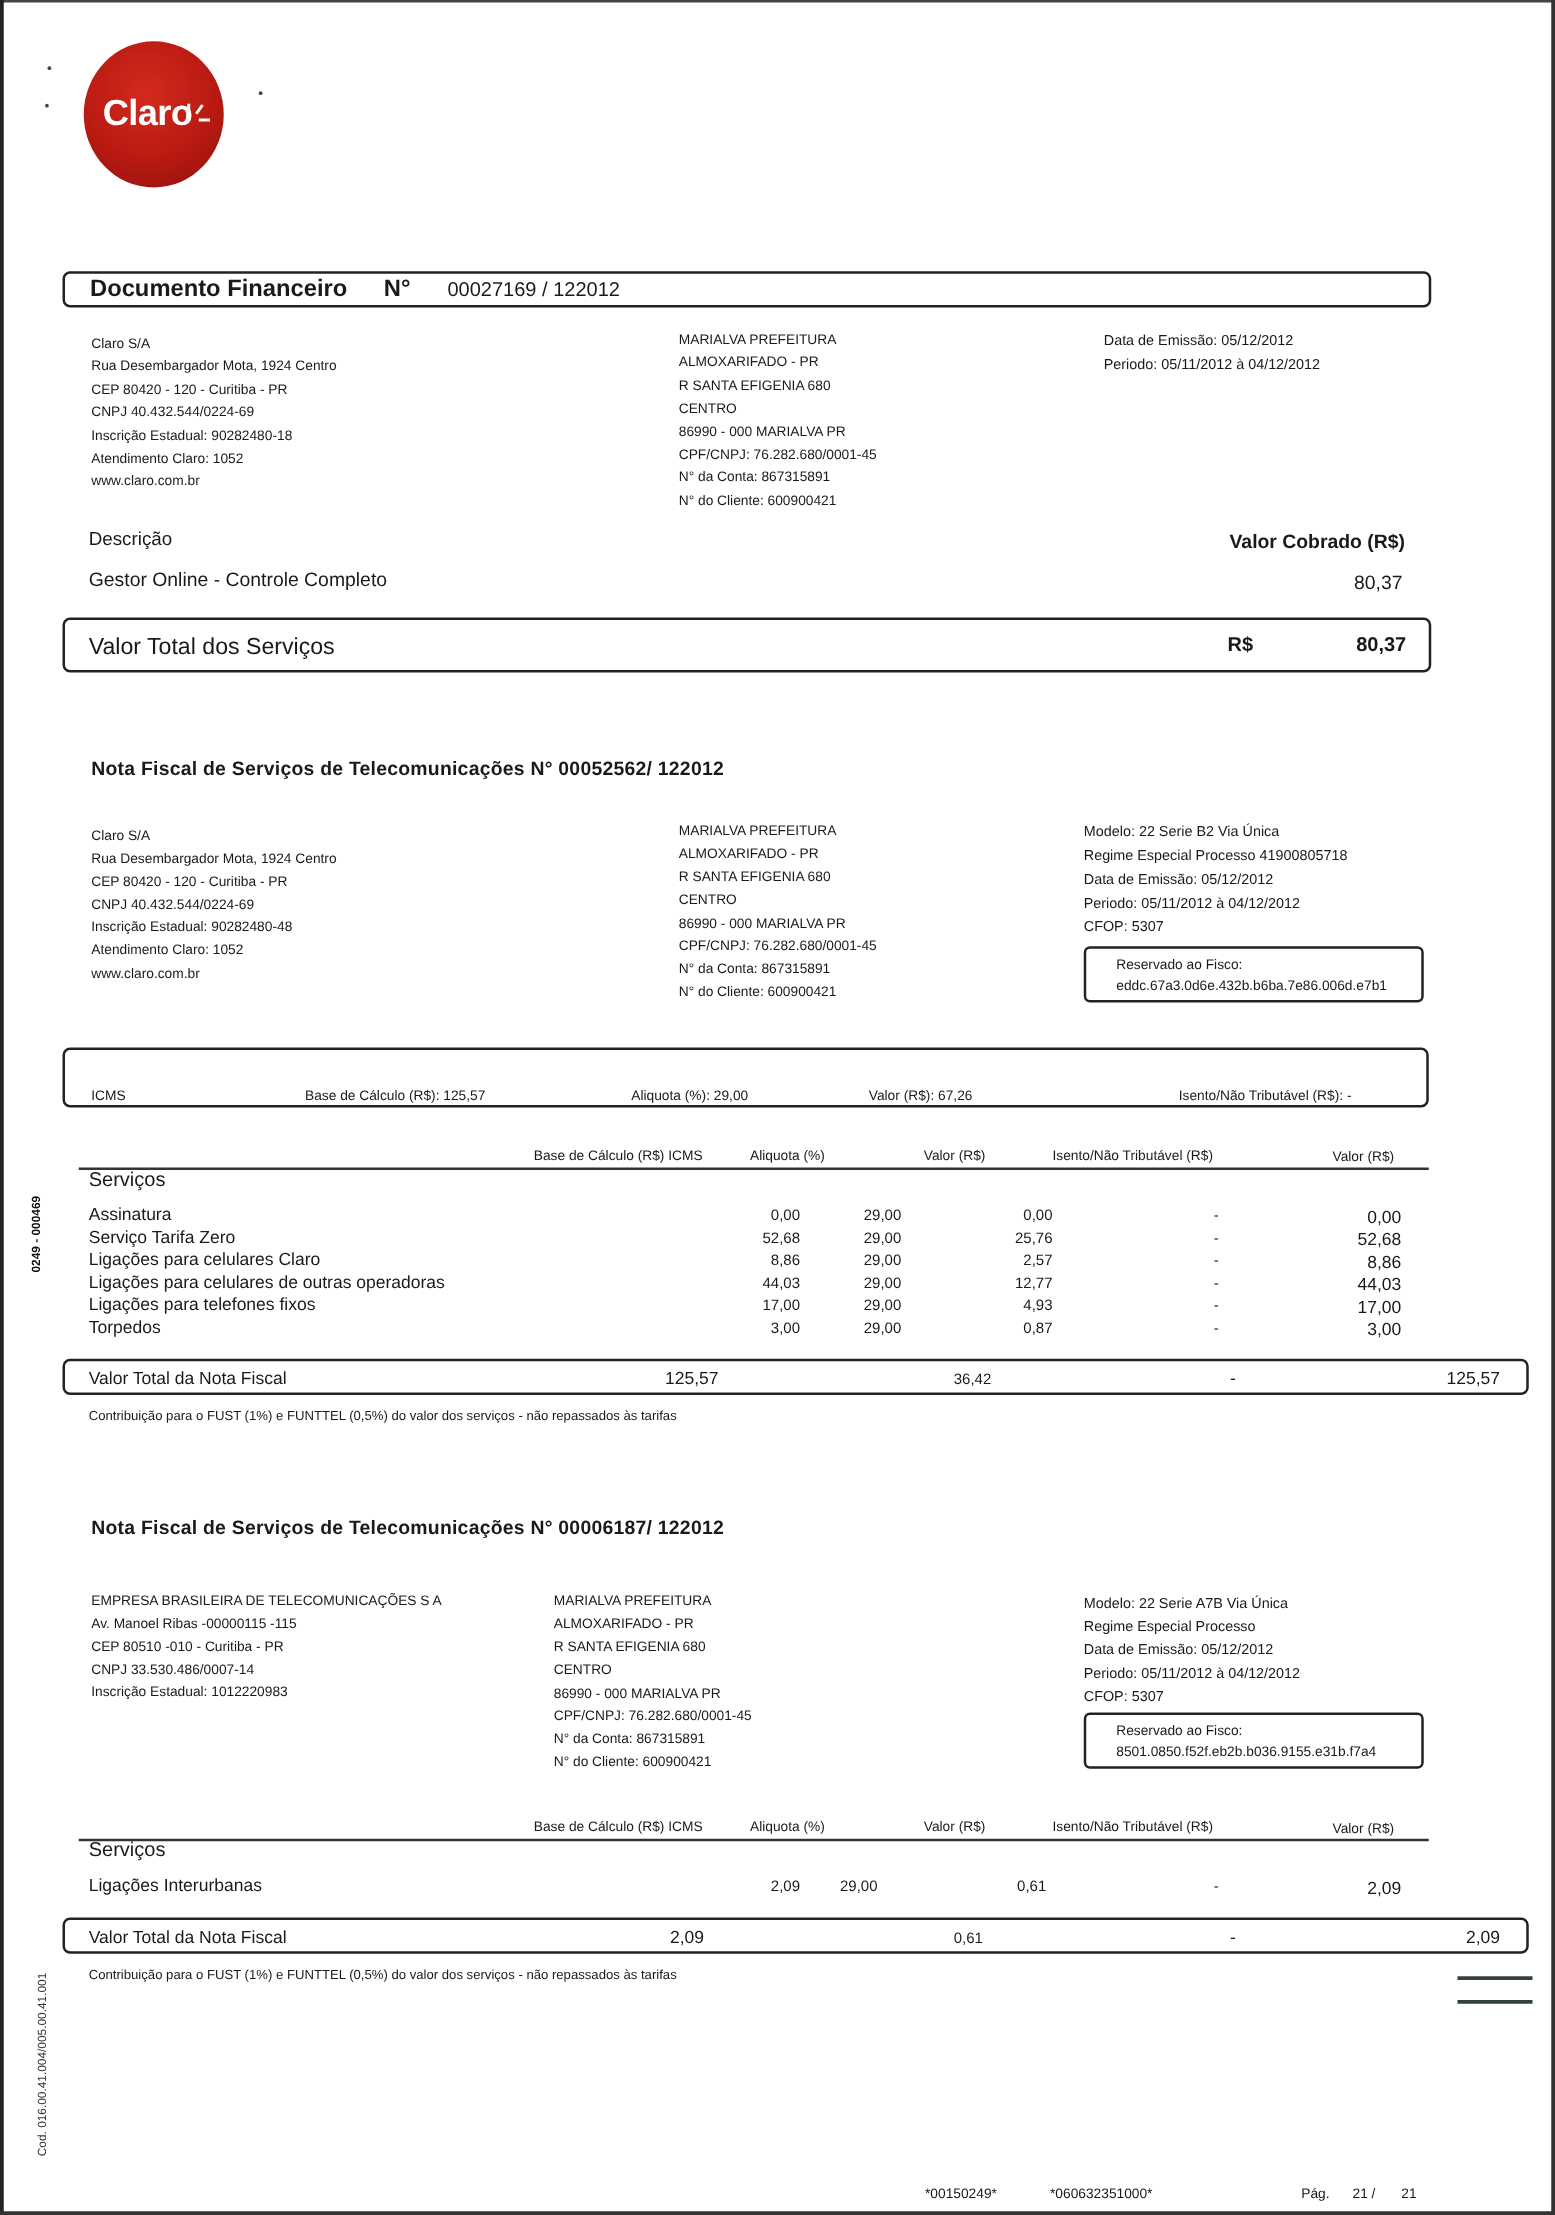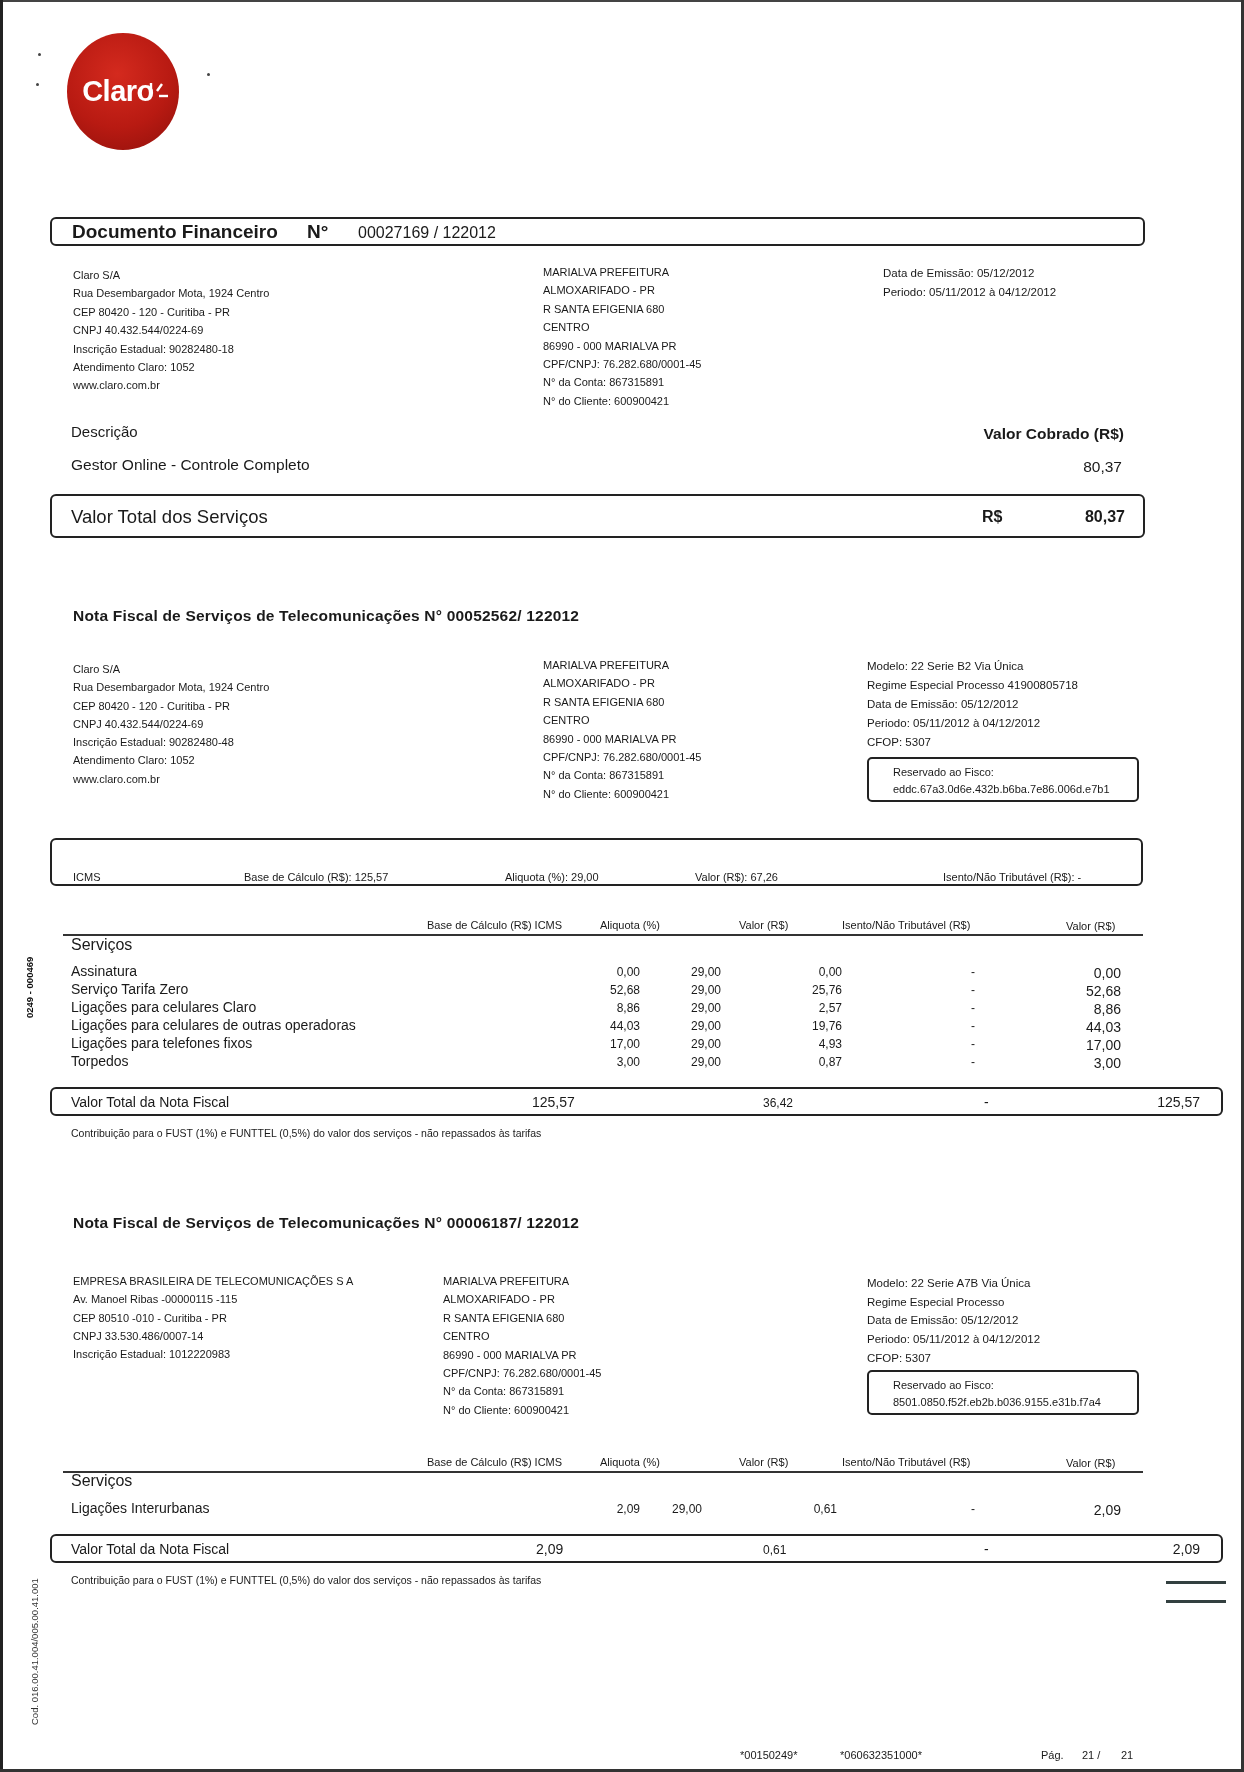--- a/index.html
+++ b/index.html
@@ -211,21 +211,21 @@
   <span class="c-base">8,86</span>
   <span class="c-aliq">29,00</span>
   <span class="c-valor">2,57</span>
   <span class="c-isento">-</span>
   <span class="c-total">8,86</span>
 </div>
 <div class="trow" style="top:1017px">
   <span class="c-desc">Ligações para celulares de outras operadoras</span>
   <span class="c-base">44,03</span>
   <span class="c-aliq">29,00</span>
-  <span class="c-valor">19,76</span>
+  <span class="c-valor">12,77</span>
   <span class="c-isento">-</span>
   <span class="c-total">44,03</span>
 </div>
 <div class="trow" style="top:1035px">
   <span class="c-desc">Ligações para telefones fixos</span>
   <span class="c-base">17,00</span>
   <span class="c-aliq">29,00</span>
   <span class="c-valor">4,93</span>
   <span class="c-isento">-</span>
   <span class="c-total">17,00</span>

